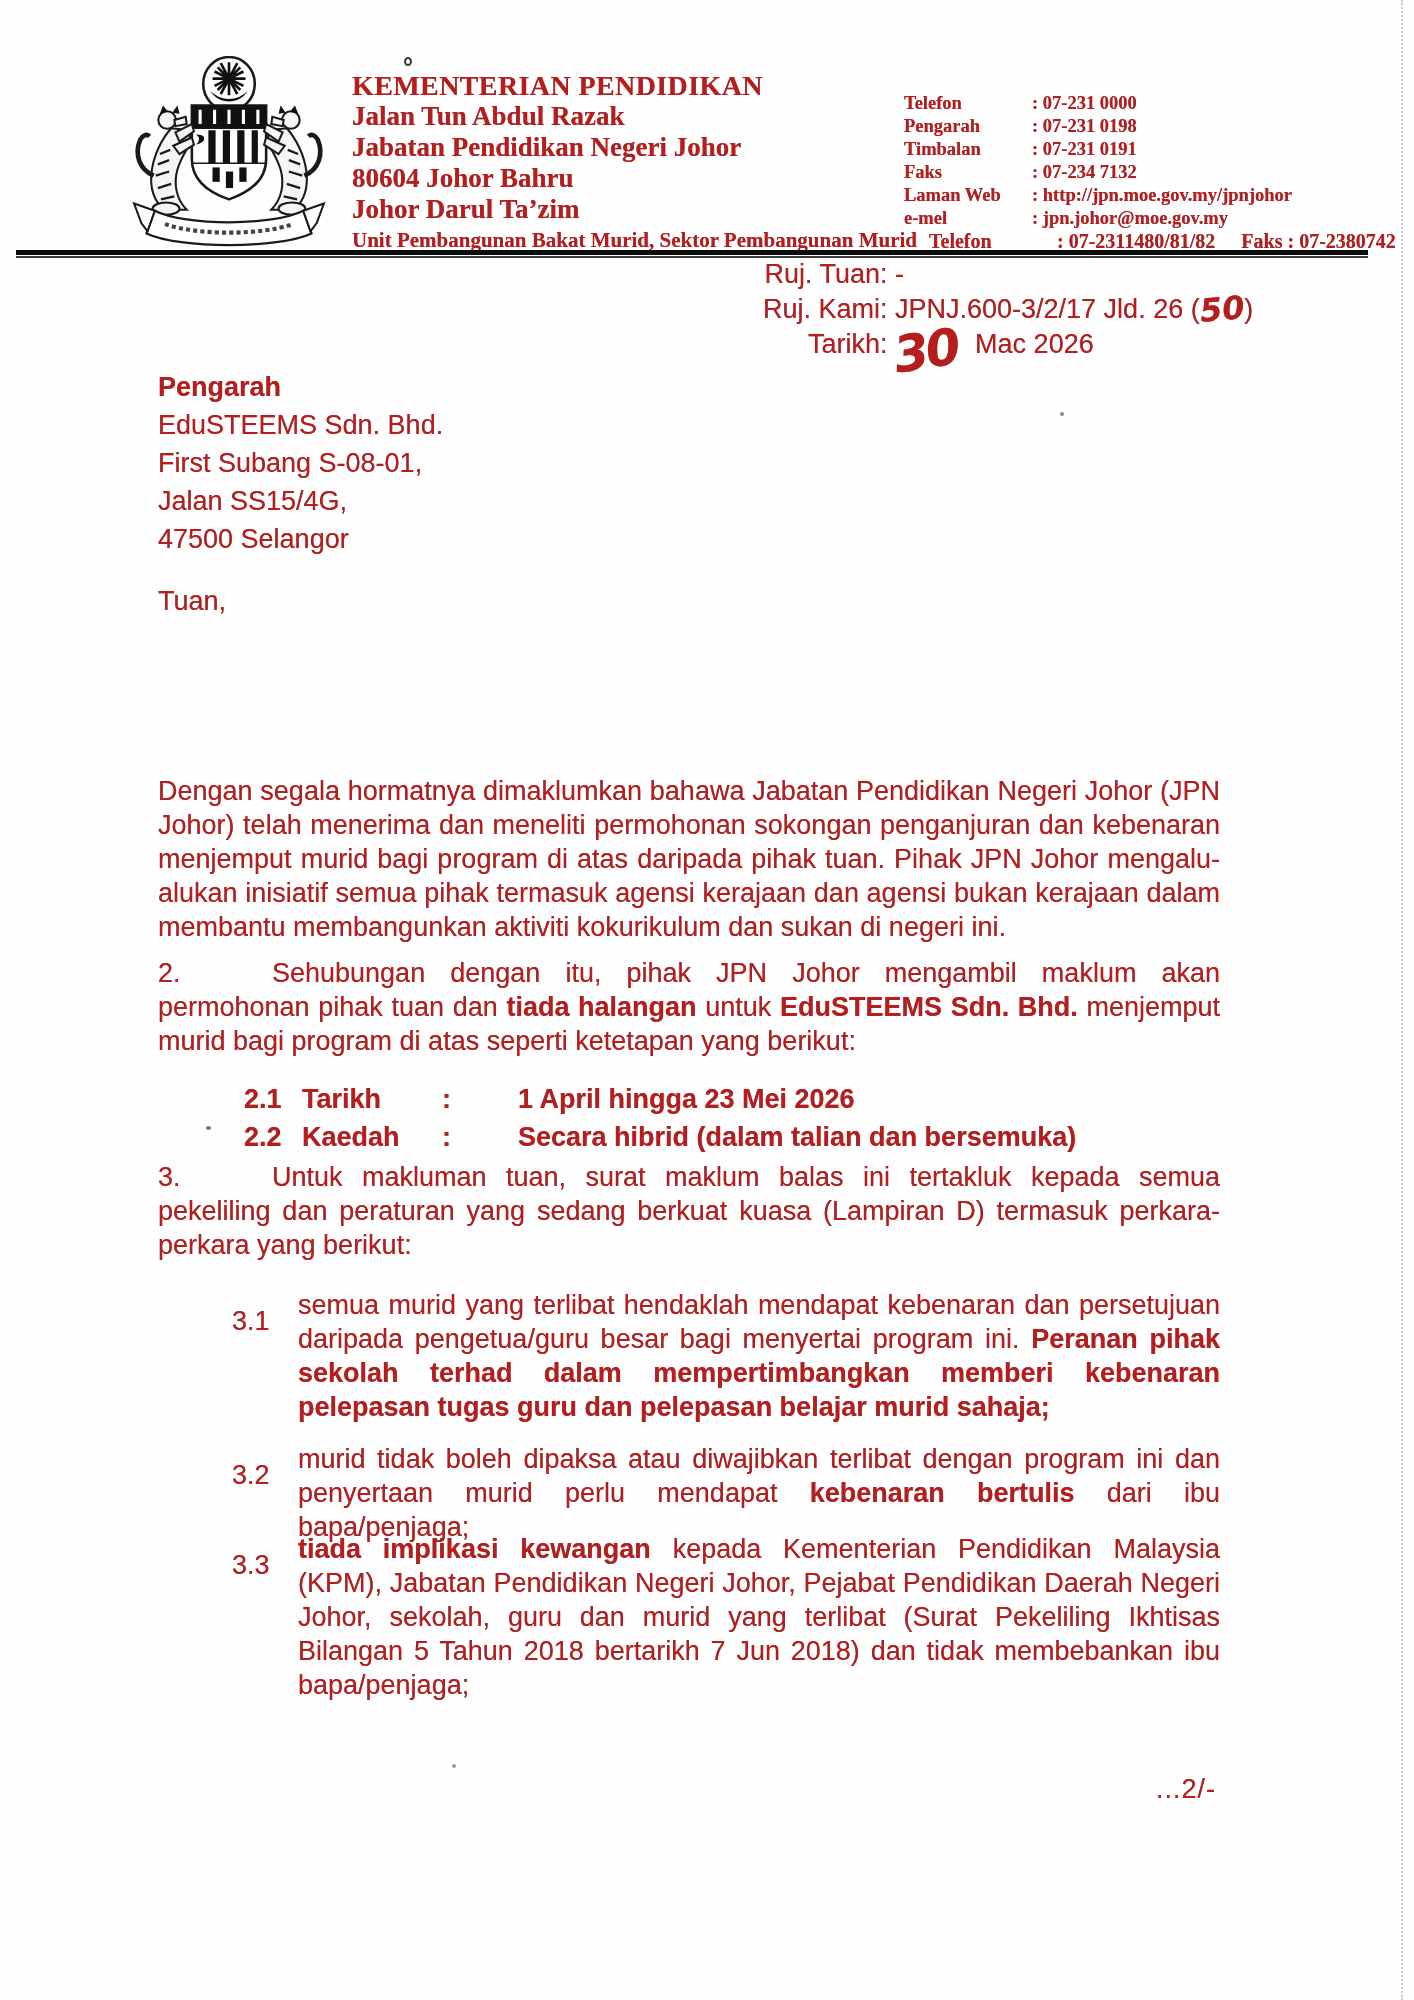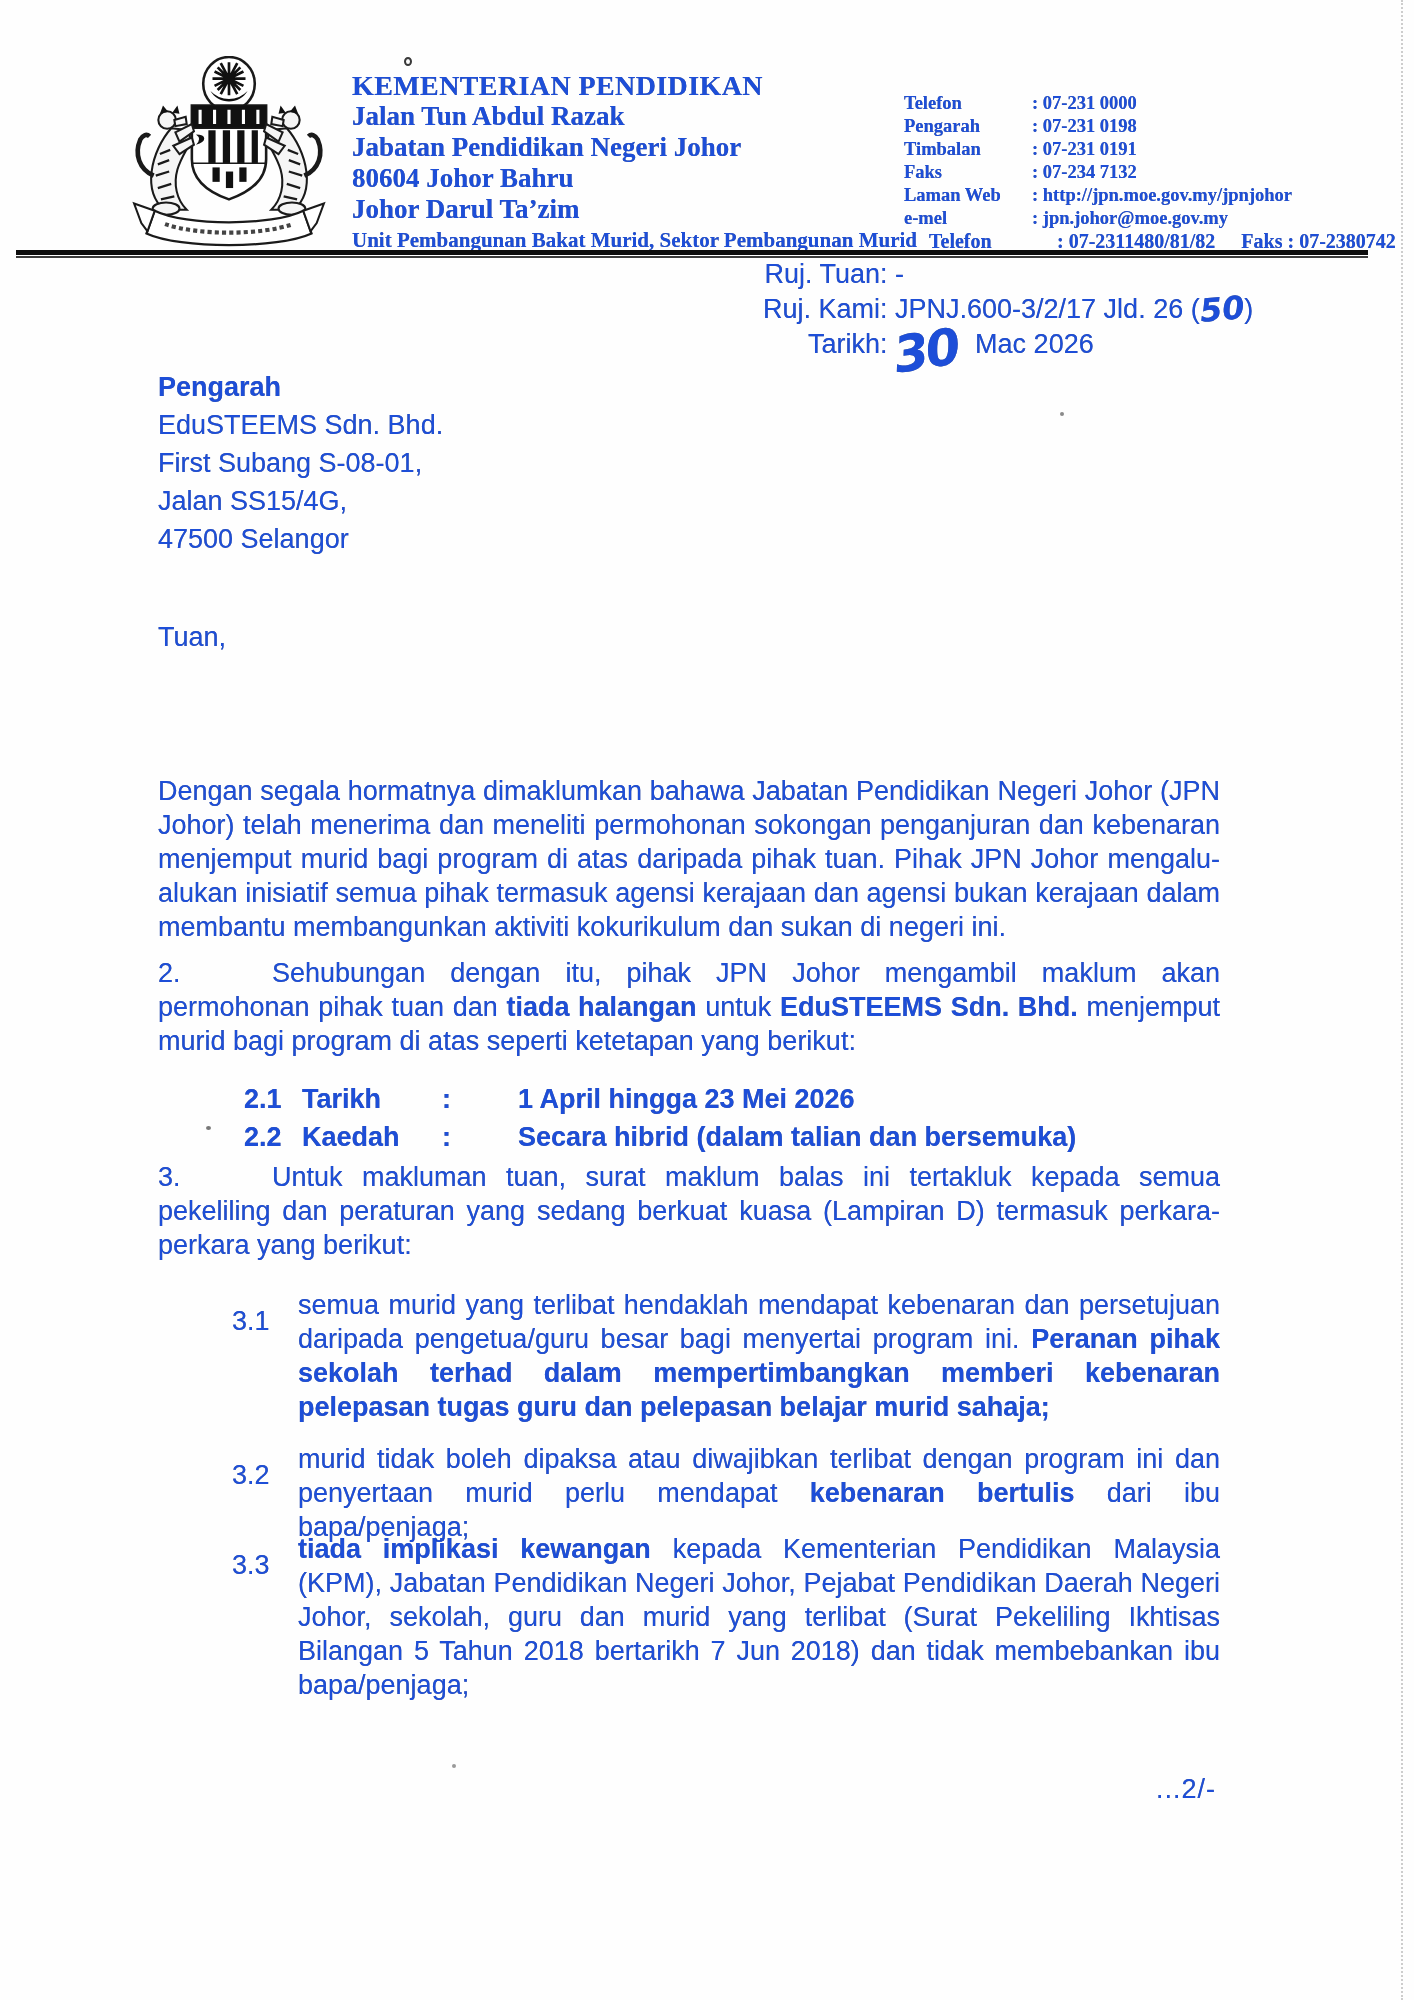--- a/index.html
+++ b/index.html
@@ -1,19 +1,19 @@
 <!DOCTYPE html>
 <html><head>
 <meta charset="utf-8">
 <style>
   * { margin:0; padding:0; box-sizing:border-box; }
   html,body { background:#ffffff; }
   .page {
     position:relative; width:1414px; height:2000px; background:#fefefe;
-    font-family:"Liberation Sans", sans-serif; color:#1d4ed8; overflow:hidden;
+    font-family:"Liberation Sans", sans-serif; color:#b91c1c; overflow:hidden;
   }
   .page * { text-shadow:0 0 .4px rgba(20,20,20,.55); }
 
   
   .crest { position:absolute; left:124px; top:56px; width:210px; height:196px; }
   .ministry { position:absolute; left:352px; top:70px; font-family:"Liberation Serif", serif; font-weight:700; }
   .ministry .l1 { font-size:28px; line-height:31px; letter-spacing:.4px; }
   .ministry .ln { font-size:27px; line-height:31px; }
   .ministry .unit { font-size:21px; line-height:26px; margin-top:2px; }
   .contacts { position:absolute; left:904px; top:92px; font-family:"Liberation Serif", serif; font-weight:700; font-size:18.5px; }
@@ -31,21 +31,21 @@
   .refblock .lab { display:inline-block; width:140px;text-align:right; }
   .hand { font-family:"DejaVu Sans", sans-serif; font-weight:700; font-style:italic; }
   .hand50 { display:inline-block; font-size:32px; line-height:0; position:relative; top:2px; transform:rotate(-5deg); }
   .hand30 { display:inline-block; font-size:50px; line-height:0; position:relative; top:15px; margin:0 18px 0 6px; letter-spacing:-3px; transform:rotate(-9deg); }
 
   
   .recipient { position:absolute; left:158px; top:368px; font-size:27px; }
   .recipient div { line-height:38px; }
   .recipient .title { font-weight:700; }
 
-  .salutation { position:absolute; left:158px; top:586px; font-size:27px;margin-top:36px; }
+  .salutation { position:absolute; left:158px; top:586px; font-size:27px; }
 
   
   .subject { position:absolute; left:158px; top:642px; width:1062px; font-size:27px; font-weight:700;
              line-height:34px; text-align:justify; }
   .subject .it { font-style:italic; }
   .para { position:absolute; left:158px; width:1062px; font-size:27px; line-height:34px; text-align:justify; }
   .p1 { top:774px; }
   .p2 { top:956px; }
   .p3 { top:1160px; }
   .pnum { display:inline-block; width:114px; }

